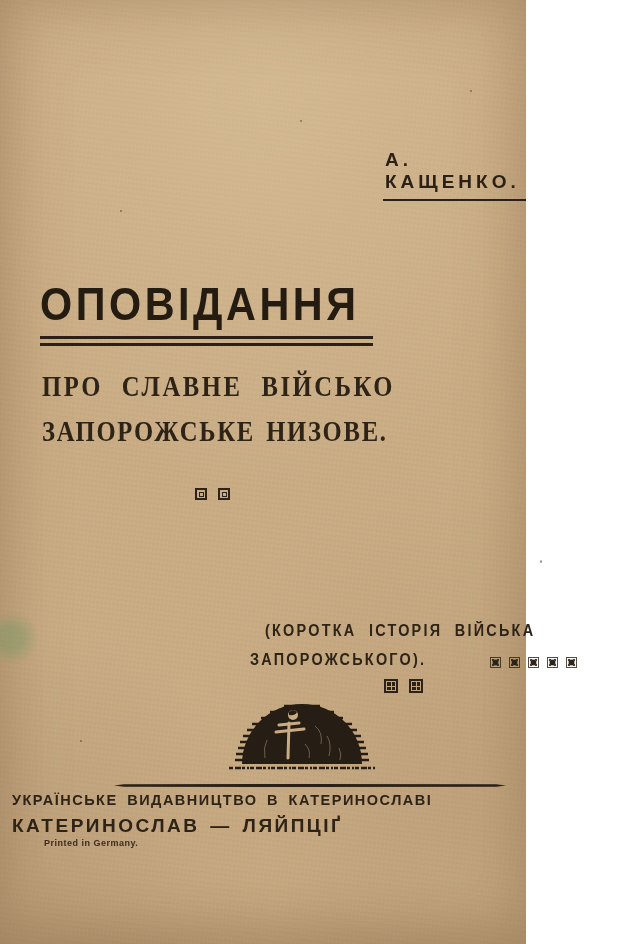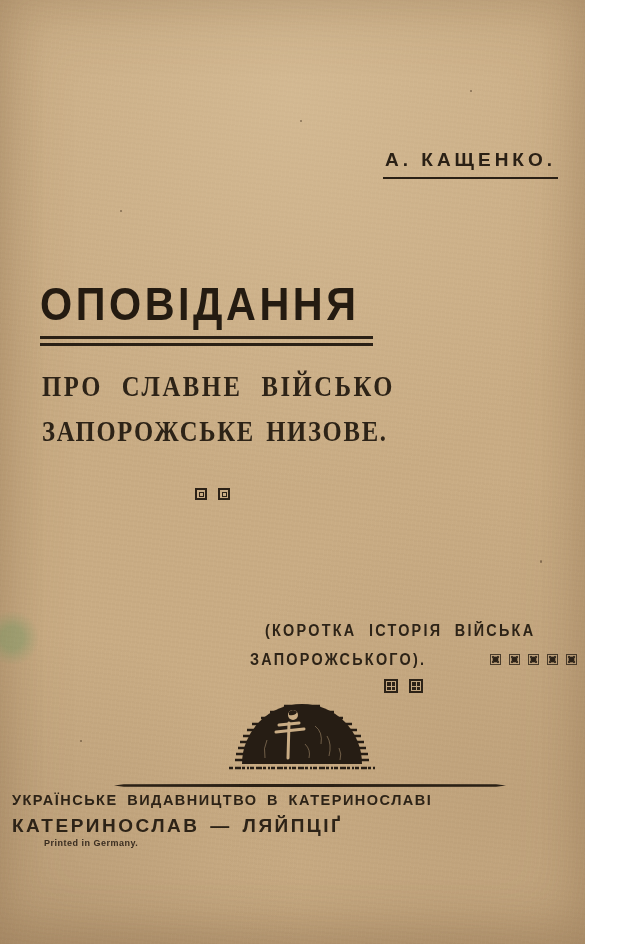--- a/index.html
+++ b/index.html
@@ -3,21 +3,21 @@
 <meta charset="utf-8">
 <style>
   * { margin: 0; padding: 0; box-sizing: border-box; }
   html, body { width: 618px; height: 944px; }
   body {
     font-family: "Liberation Sans", sans-serif;
     overflow: hidden;
   }
   .page {
     position: relative;
-    width: 585px;
+    width: 526px;
     height: 944px;
     background:
       radial-gradient(ellipse 90% 60% at 50% 10%, rgba(235,215,180,0.30), transparent 70%),
       radial-gradient(ellipse 70% 50% at 85% 85%, rgba(120,90,60,0.12), transparent 70%),
       radial-gradient(ellipse 60% 40% at 10% 95%, rgba(110,82,55,0.14), transparent 70%),
       repeating-linear-gradient(7deg, rgba(60,40,20,0.018) 0 2px, transparent 2px 5px),
       repeating-linear-gradient(97deg, rgba(255,245,225,0.03) 0 1px, transparent 1px 4px),
       #c9ac84;
     box-shadow: inset 0 0 70px rgba(115,85,55,0.28), inset 0 -18px 45px rgba(110,80,50,0.18);
     color: #2c2217;
@@ -62,21 +62,21 @@
     width: 12px; height: 12px; border: 2px solid #2c2217;
     display: flex; align-items: center; justify-content: center;
   }
   .orn-nested span { display: block; width: 5px; height: 5px; border: 1.5px solid #2c2217; }
   .note { position: absolute; top: 595px; left: 250px; font-weight: bold; color: #2d2317; white-space: nowrap; margin-top: 28px; }
   .note .n1 {
     margin-left: 15px;
     font-size: 16px; letter-spacing: 2.5px; word-spacing: 7px;
     transform: scale(0.9, 1); transform-origin: 0 0; line-height: 1;
   }
-  .note .n-row { margin-top: 13px; display: flex; align-items: flex-start; }
+  .note .n-row { margin-top: 13px; display: flex; align-items: flex-end; }
   .note .n2 {
     font-size: 16px; letter-spacing: 2.5px;
     transform: scale(0.9, 1); transform-origin: 0 0; line-height: 1;
   }
   .rosettes { display: flex; gap: 8px; margin-left: 44px; margin-top: 2px; }
   .orn-rosette {
     width: 11px; height: 11px; border: 1px solid rgba(44,34,23,0.8);
     background:
       radial-gradient(circle at 50% 50%, #2c2217 0 2.5px, rgba(44,34,23,0.35) 2.5px 3.5px, transparent 4px),
       radial-gradient(circle at 22% 22%, rgba(44,34,23,0.85) 0 1px, transparent 1.6px),

